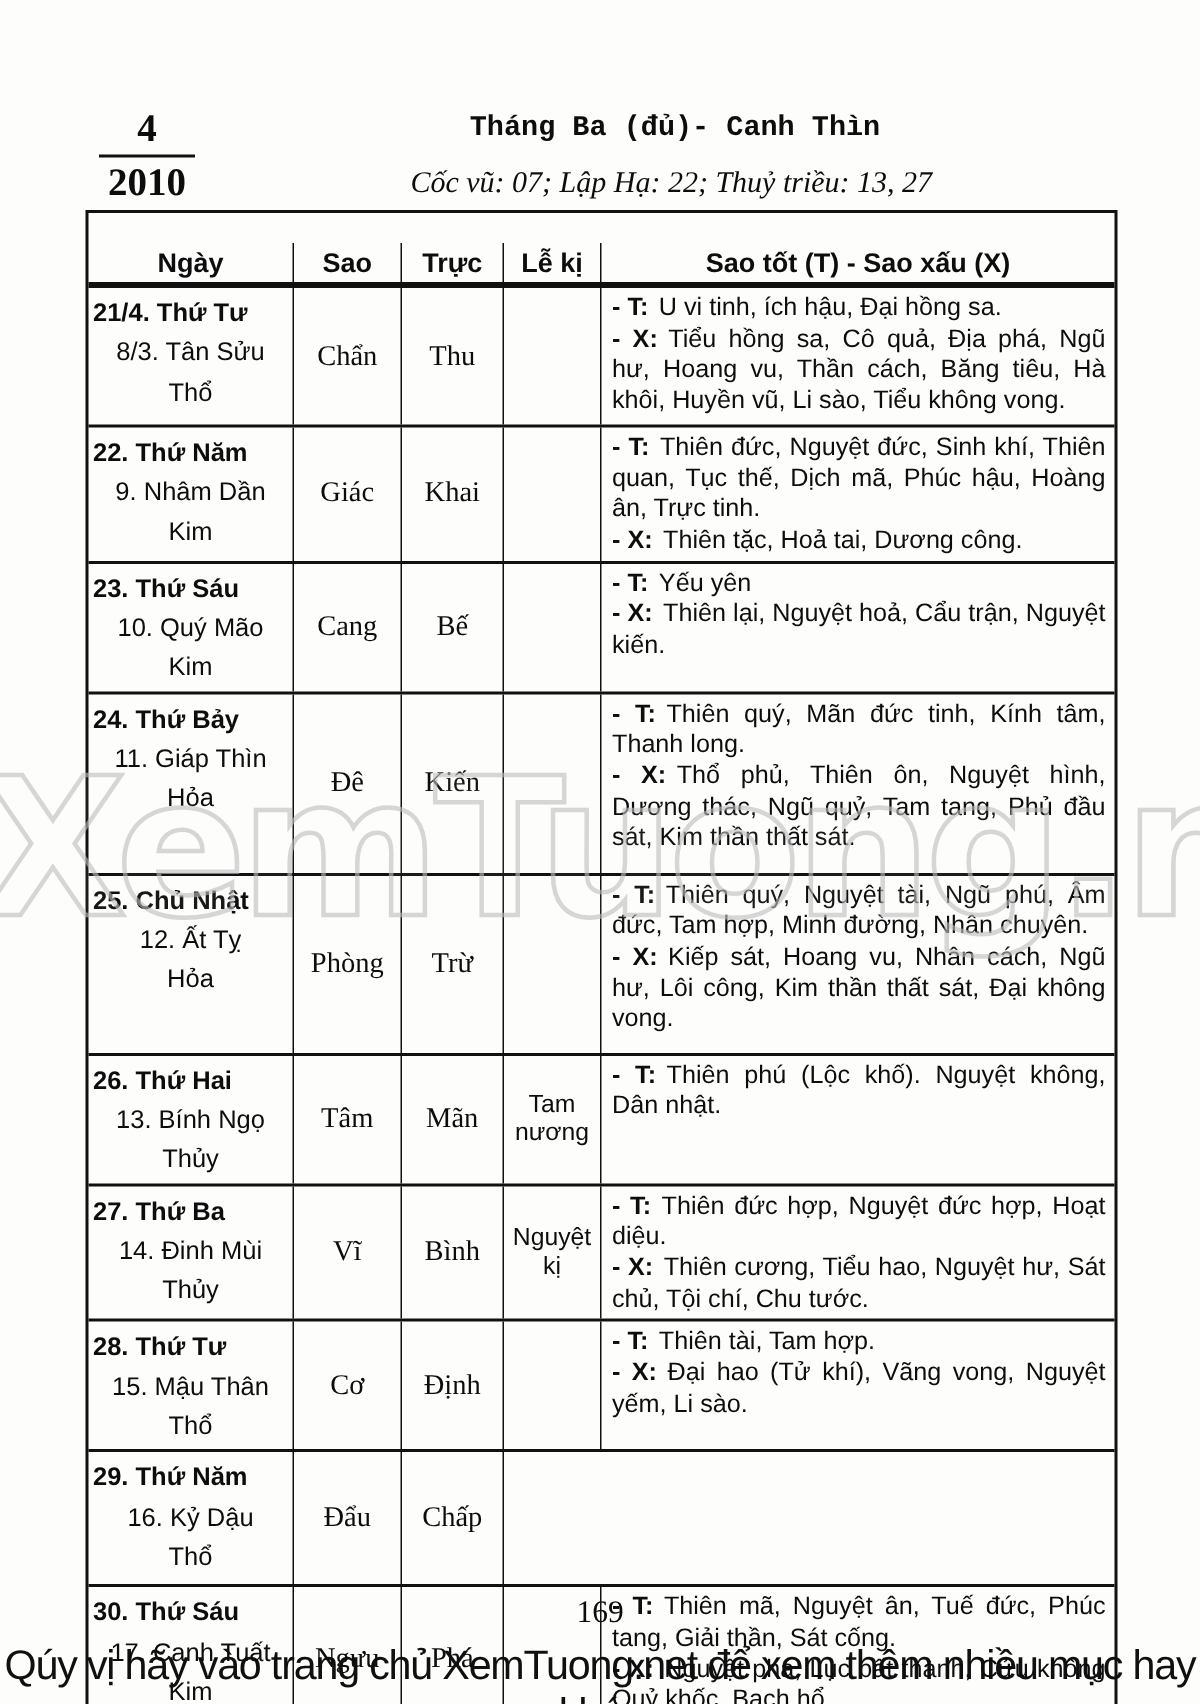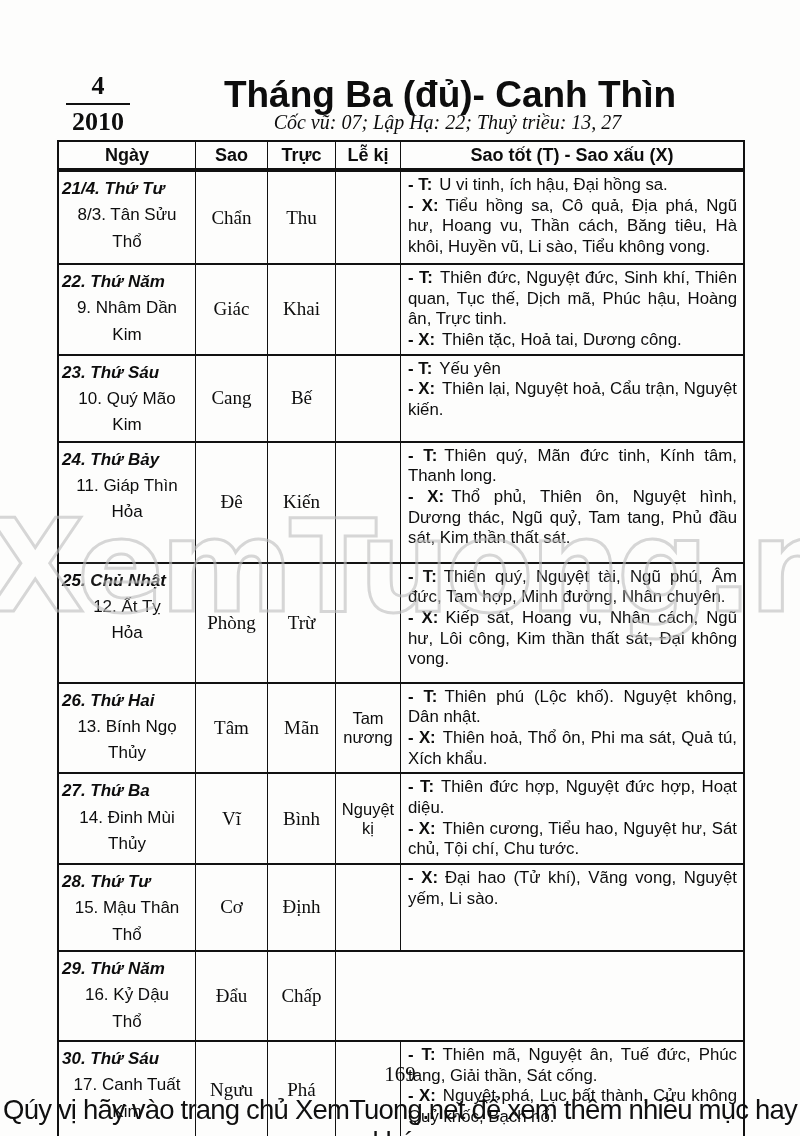--- a/index.html
+++ b/index.html
@@ -20,22 +20,22 @@
     font-weight: bold; font-size: 26px; line-height: 1.1;
   }
   .month-year .month {
     display: inline-block; min-width: 64px;
     border-bottom: 2.5px solid #111; padding-bottom: 2px;
   }
   .month-year .year { padding-top: 3px; }
   .page-title {
     position: absolute; top: 74px; left: 160px; right: 60px;
     text-align: center;
-    font-family: Liberation Sans, sans-serif;
-    font-weight: bold; font-size: 37px;
+    font-family: Liberation Mono, monospace;
+    font-weight: bold; font-size: 19px;
   }
   .page-subtitle {
     position: absolute; top: 111px; left: 150px; right: 55px;
     text-align: center;
     font-family: "Liberation Serif", serif;
     font-style: italic; font-size: 20px;
   }
   
   .cal-table {
     position: absolute; top: 140px; left: 57px; width: 688px;
@@ -44,28 +44,29 @@
     z-index: 1;
   }
   .thead, .trow {
     display: grid;
     grid-template-columns: 136px 72px 68px 65px 1fr;
   }
   .thead {
     font-weight: bold; font-size: 18px;
     height: 28px; align-items: center; text-align: center;
     border-bottom: 2.5px solid #111;
+    margin-top: 20px;
   }
   .thead > div + div { border-left: 1.5px solid #111; height: 100%; display: flex; align-items: center; justify-content: center; }
   .trow { border-top: 2px solid #111; }
   .trow:first-of-type { border-top: none; }
   .c { padding: 2px 3px; }
   .c + .c { border-left: 1.5px solid #111; }
   .day { font-size: 17px; line-height: 1.55; padding-top: 4px; }
-  .day .d1 { font-weight: bold; white-space: nowrap; font-style: italic; }
+  .day .d1 { font-weight: bold; white-space: nowrap; }
   .day .d2, .day .d3 { text-align: center; }
   .mid {
     display: flex; align-items: center; justify-content: center;
     font-family: "Liberation Serif", serif; font-size: 19px;
     text-align: center;
   }
   .leki { font-family: "Liberation Sans", sans-serif; font-size: 16.5px; line-height: 1.15; }
   .stars { padding: 3px 6px 3px 7px; font-size: 16.8px; line-height: 1.23; }
   .stars p { text-align: justify; }
   .stars .pfx { margin-right: 7px; white-space: nowrap; }
@@ -192,21 +193,20 @@
     <div class="c day">
       <div class="d1">26. Thứ Hai</div>
       <div class="d2">13.  Bính Ngọ</div>
       <div class="d3">Thủy</div>
     </div>
     <div class="c mid">Tâm</div>
     <div class="c mid">Mãn</div>
     <div class="c mid leki">Tam nương</div>
     <div class="c stars">
       <p><b class="pfx">- T:</b><span>Thiên phú (Lộc khố). Nguyệt không, Dân nhật.</span></p>
-      <p><b class="pfx">- X:</b><span>Thiên hoả, Thổ ôn, Phi ma sát, Quả tú, Xích khẩu.</span></p>
     </div>
   </div>
 
   <div class="trow" style="min-height:80px">
     <div class="c day">
       <div class="d1">27. Thứ Ba</div>
       <div class="d2">14. Đinh Mùi</div>
       <div class="d3">Thủy</div>
     </div>
     <div class="c mid">Vĩ</div>
@@ -221,20 +221,21 @@
   <div class="trow" style="min-height:64px">
     <div class="c day">
       <div class="d1">28. Thứ Tư</div>
       <div class="d2">15. Mậu Thân</div>
       <div class="d3">Thổ</div>
     </div>
     <div class="c mid">Cơ</div>
     <div class="c mid">Định</div>
     <div class="c mid leki"></div>
     <div class="c stars">
+      <p><b class="pfx">- T:</b><span>Thiên tài, Tam hợp.</span></p>
       <p><b class="pfx">- X:</b><span>Đại hao (Tử khí), Vãng vong, Nguyệt yếm, Li sào.</span></p>
     </div>
   </div>
 
   <div class="trow" style="min-height:90px">
     <div class="c day">
       <div class="d1">29. Thứ Năm</div>
       <div class="d2">16. Kỷ Dậu</div>
       <div class="d3">Thổ</div>
     </div>

